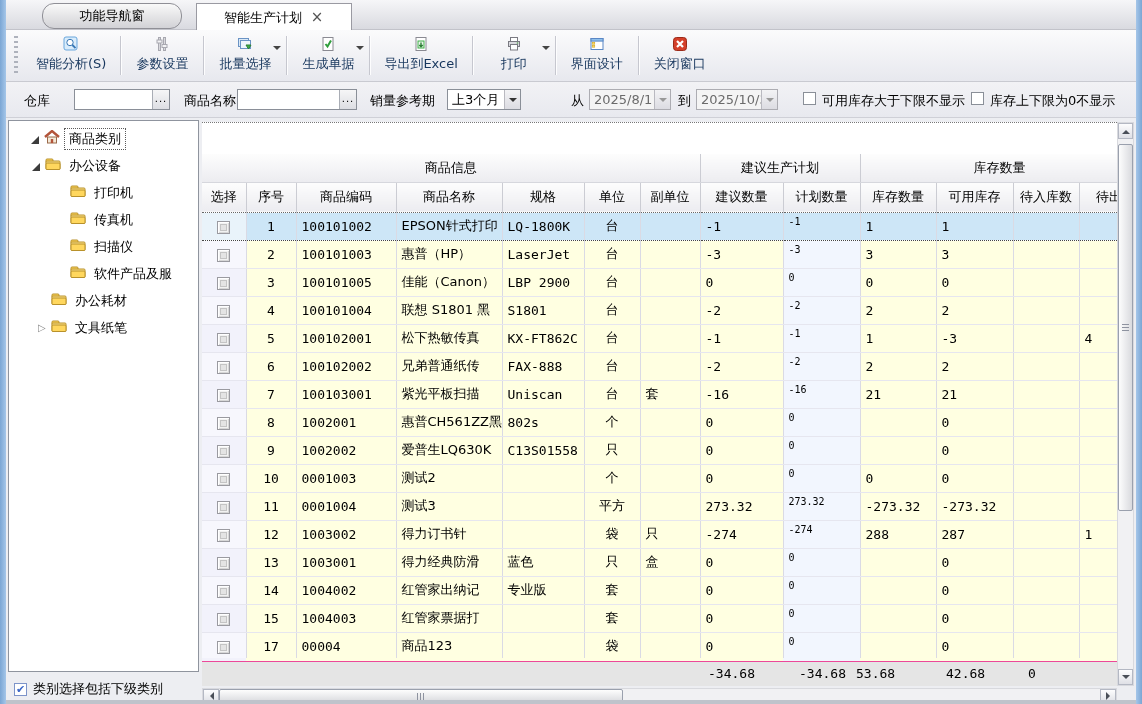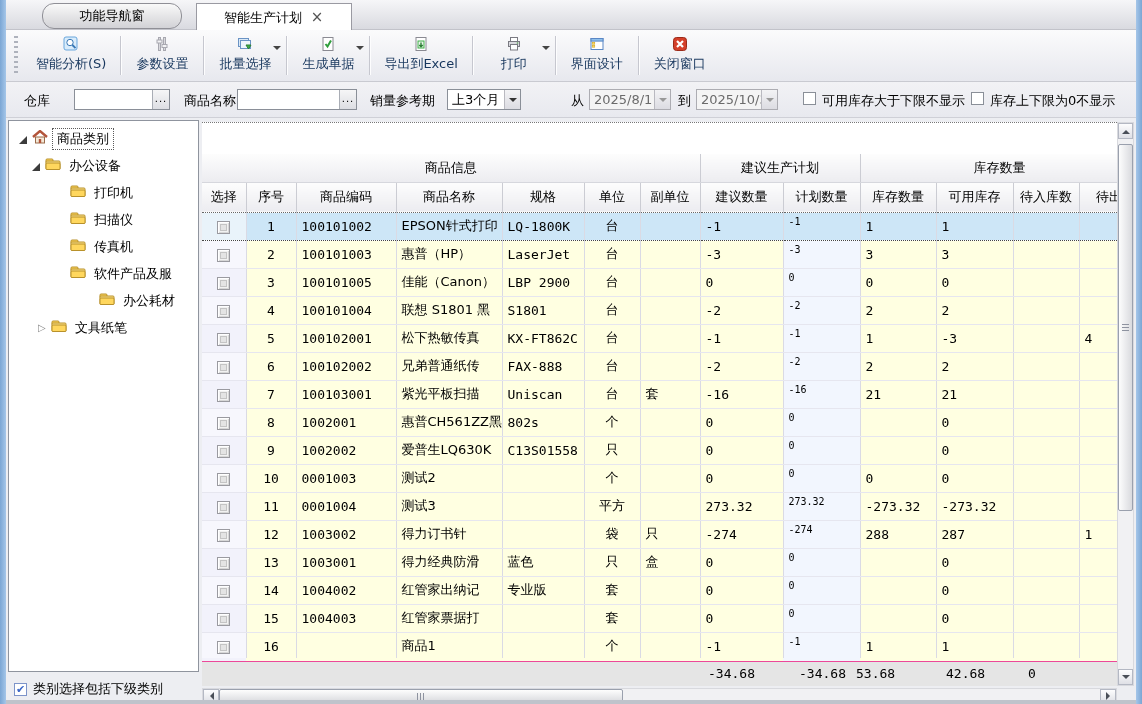--- a/index.html
+++ b/index.html
@@ -238,21 +238,21 @@
           <i></i>
         </div>
     </div>
     <div class="cb-box" style="left:797px;"></div>
     <span class="flabel" style="left:816px;">可用库存大于下限不显示</span>
     <div class="cb-box" style="left:965px;"></div>
     <span class="flabel" style="left:984px;">库存上下限为0不显示</span>
   </div>
 
   <div class="treepanel">
-      <div class="tree-row" style="padding-left: 8px;">
+      <div class="tree-row" style="padding-left: 20px;">
         <span class="tree-expander">
           <i class="exp-open"></i>
         </span>
         <span class="tree-icon"><svg width="16" height="14" viewBox="0 0 16 14">
             <path d="M1 7 L8 1 L15 7" fill="none" stroke="#b3543a" stroke-width="2.4"></path>
             <rect x="3.5" y="7" width="9" height="6" fill="#f4e9d8" stroke="#9a6a4a"></rect>
             <rect x="6.8" y="9" width="2.4" height="4" fill="#b3543a"></rect>
           </svg></span>
         <span class="tree-label selected">商品类别</span>
       </div>
@@ -276,41 +276,41 @@
           </svg></span>
         <span class="tree-label">打印机</span>
       </div>
       <div class="tree-row" style="padding-left: 46px;">
         <span class="tree-expander"></span>
         <span class="tree-icon"><svg width="16" height="14" viewBox="0 0 16 14">
             <rect x="1" y="2" width="7" height="4" rx="1" fill="#ffd75e" stroke="#b8912b"></rect>
             <rect x="1" y="4" width="14" height="8.5" rx="1" fill="#ffe389" stroke="#b8912b"></rect>
             <rect x="1" y="6" width="14" height="6.5" rx="1" fill="#ffd75e" stroke="#b8912b"></rect>
           </svg></span>
-        <span class="tree-label">扫描仪</span>
+        <span class="tree-label">传真机</span>
       </div>
       <div class="tree-row" style="padding-left: 46px;">
         <span class="tree-expander"></span>
         <span class="tree-icon"><svg width="16" height="14" viewBox="0 0 16 14">
             <rect x="1" y="2" width="7" height="4" rx="1" fill="#ffd75e" stroke="#b8912b"></rect>
             <rect x="1" y="4" width="14" height="8.5" rx="1" fill="#ffe389" stroke="#b8912b"></rect>
             <rect x="1" y="6" width="14" height="6.5" rx="1" fill="#ffd75e" stroke="#b8912b"></rect>
           </svg></span>
-        <span class="tree-label">传真机</span>
+        <span class="tree-label">扫描仪</span>
       </div>
       <div class="tree-row" style="padding-left: 46px;">
         <span class="tree-expander"></span>
         <span class="tree-icon"><svg width="16" height="14" viewBox="0 0 16 14">
             <rect x="1" y="2" width="7" height="4" rx="1" fill="#ffd75e" stroke="#b8912b"></rect>
             <rect x="1" y="4" width="14" height="8.5" rx="1" fill="#ffe389" stroke="#b8912b"></rect>
             <rect x="1" y="6" width="14" height="6.5" rx="1" fill="#ffd75e" stroke="#b8912b"></rect>
           </svg></span>
         <span class="tree-label">软件产品及服</span>
       </div>
-      <div class="tree-row" style="padding-left: 27px; margin-left: 48px;">
+      <div class="tree-row" style="padding-left: 27px;">
         <span class="tree-expander"></span>
         <span class="tree-icon"><svg width="16" height="14" viewBox="0 0 16 14">
             <rect x="1" y="2" width="7" height="4" rx="1" fill="#ffd75e" stroke="#b8912b"></rect>
             <rect x="1" y="4" width="14" height="8.5" rx="1" fill="#ffe389" stroke="#b8912b"></rect>
             <rect x="1" y="6" width="14" height="6.5" rx="1" fill="#ffd75e" stroke="#b8912b"></rect>
           </svg></span>
         <span class="tree-label">办公耗材</span>
       </div>
       <div class="tree-row" style="padding-left: 27px;">
         <span class="tree-expander">
@@ -589,35 +589,20 @@
             <td class="c-sub"></td>
             <td class="c-sug">0</td>
             <td class="c-plan">0</td>
             <td class="c-stock"></td>
             <td class="c-avail">0</td>
             <td class="c-pin"></td>
             <td class="c-pout"></td>
           </tr>
           <tr>
             <td class="c-sel"><span class="rowcb"><i></i></span></td>
-            <td class="c-seq">16</td>
-            <td class="c-code"></td>
-            <td class="c-name">商品1</td>
-            <td class="c-spec"></td>
-            <td class="c-unit">个</td>
-            <td class="c-sub"></td>
-            <td class="c-sug">-1</td>
-            <td class="c-plan">-1</td>
-            <td class="c-stock">1</td>
-            <td class="c-avail">1</td>
-            <td class="c-pin"></td>
-            <td class="c-pout"></td>
-          </tr>
-          <tr>
-            <td class="c-sel"><span class="rowcb"><i></i></span></td>
             <td class="c-seq">17</td>
             <td class="c-code">00004</td>
             <td class="c-name">商品123</td>
             <td class="c-spec"></td>
             <td class="c-unit">袋</td>
             <td class="c-sub"></td>
             <td class="c-sug">0</td>
             <td class="c-plan">0</td>
             <td class="c-stock"></td>
             <td class="c-avail">0</td>

